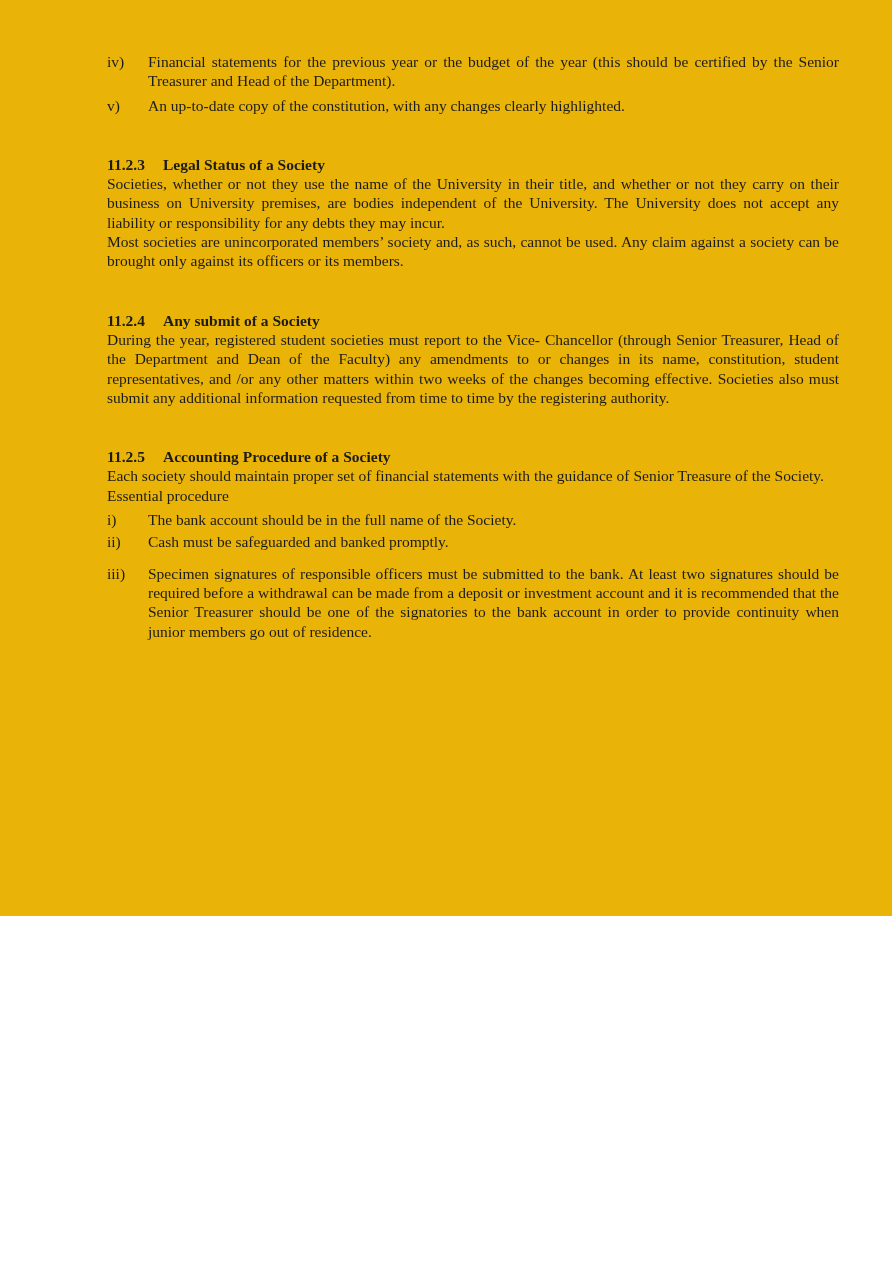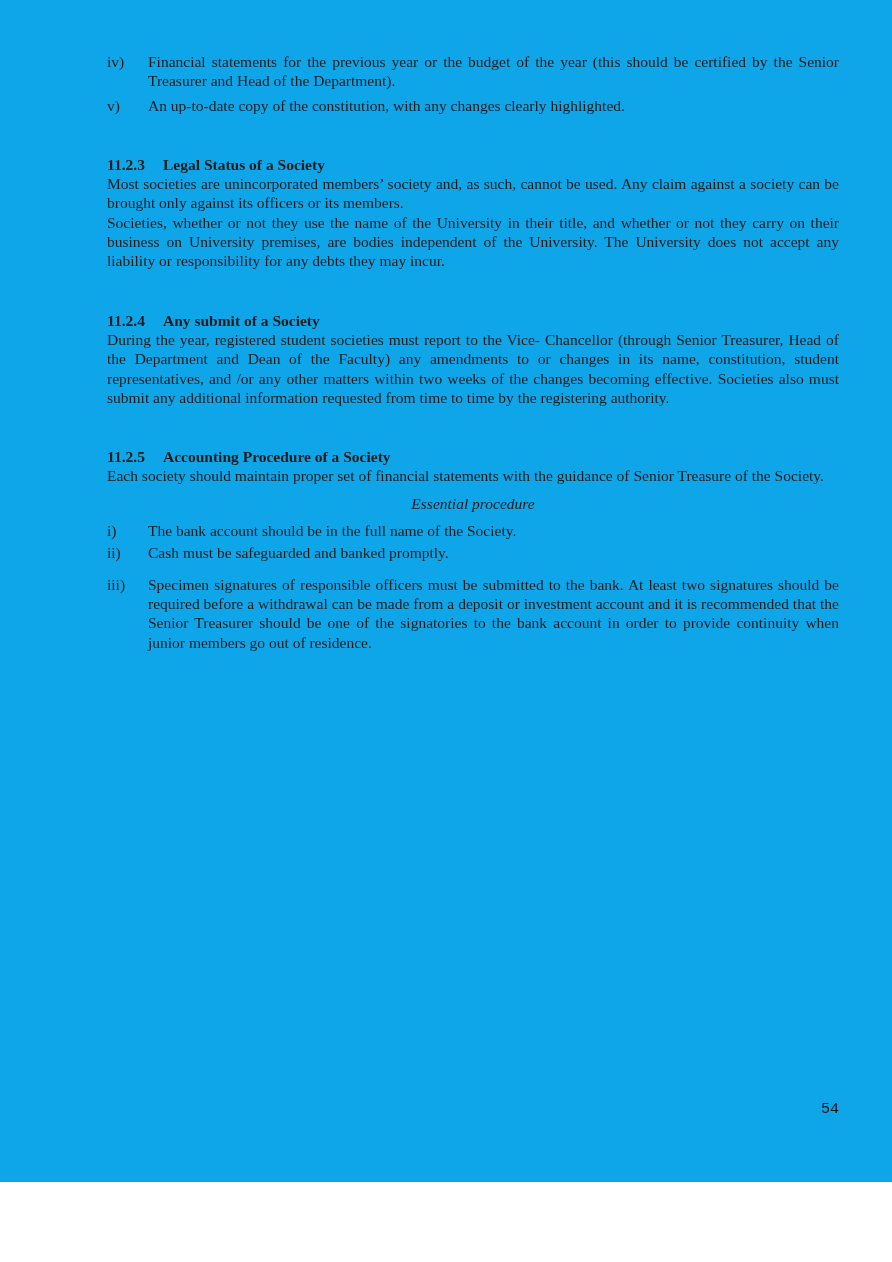--- a/index.html
+++ b/index.html
@@ -3,22 +3,22 @@
 <meta charset="utf-8">
 <style>
   html, body {
     margin: 0;
     padding: 0;
     background: #ffffff;
   }
   .page {
     position: relative;
     width: 892px;
-    height: 1182px;
-    background: #0ea5e9;
+    height: 916px;
+    background: #eab308;
     overflow: hidden;
     font-family: "Liberation Serif", "DejaVu Serif", serif;
     color: #1c1c1c;
   }
   .content {
     position: absolute;
     left: 107px;
     top: 52px;
     width: 732px;
     font-size: 15.5px;
@@ -34,23 +34,22 @@
   }
   .list-row .txt {
     flex: 1 1 auto;
     text-align: justify;
   }
   p.body-par {
     margin: 0;
     text-align: justify;
   }
   p.plain-par {
-    margin: 8px;
-    text-align: center;
-    font-style: italic;
+    margin: 0;
+    text-align: left;
   }
   h2.sec-head {
     margin: 0;
     font-size: 15.5px;
     line-height: 19.3px;
     font-weight: bold;
     text-align: left;
   }
   h2.sec-head .h-num {
     display: inline-block;
@@ -87,22 +86,22 @@
       <span class="txt">Financial statements for the previous year or the budget of the year (this should be certified by the Senior Treasurer and Head of the Department).</span>
     </div>
     <div class="list-row mt5">
       <span class="marker">v)</span>
       <span class="txt">An up-to-date copy of the constitution, with any changes clearly highlighted.</span>
     </div>
 
     <h2 class="sec-head mt20">
       <span class="h-num">11.2.3</span><span>Legal Status of a Society</span>
     </h2>
+    <p class="body-par mt8">Societies, whether or not they use the name of the University in their title, and whether or not they carry on their business on University premises, are bodies independent of the University. The University does not accept any liability or responsibility for any debts they may incur.</p>
     <p class="body-par mt7">Most societies are unincorporated members’ society and, as such, cannot be used. Any claim against a society can be brought only against its officers or its members.</p>
-    <p class="body-par mt8">Societies, whether or not they use the name of the University in their title, and whether or not they carry on their business on University premises, are bodies independent of the University. The University does not accept any liability or responsibility for any debts they may incur.</p>
 
     <h2 class="sec-head mt17">
       <span class="h-num">11.2.4</span><span>Any submit of a Society</span>
     </h2>
     <p class="body-par mt8">During the year, registered student societies must report to the Vice- Chancellor (through Senior Treasurer, Head of the Department and Dean of the Faculty) any amendments to or changes in its name, constitution, student representatives, and /or any other matters within two weeks of the changes becoming effective. Societies also must submit any additional information requested from time to time by the registering authority.</p>
 
     <h2 class="sec-head mt16">
       <span class="h-num">11.2.5</span><span>Accounting Procedure of a Society</span>
     </h2>
     <p class="body-par mt8">Each society should maintain proper set of financial statements with the guidance of Senior Treasure of the Society.</p>

